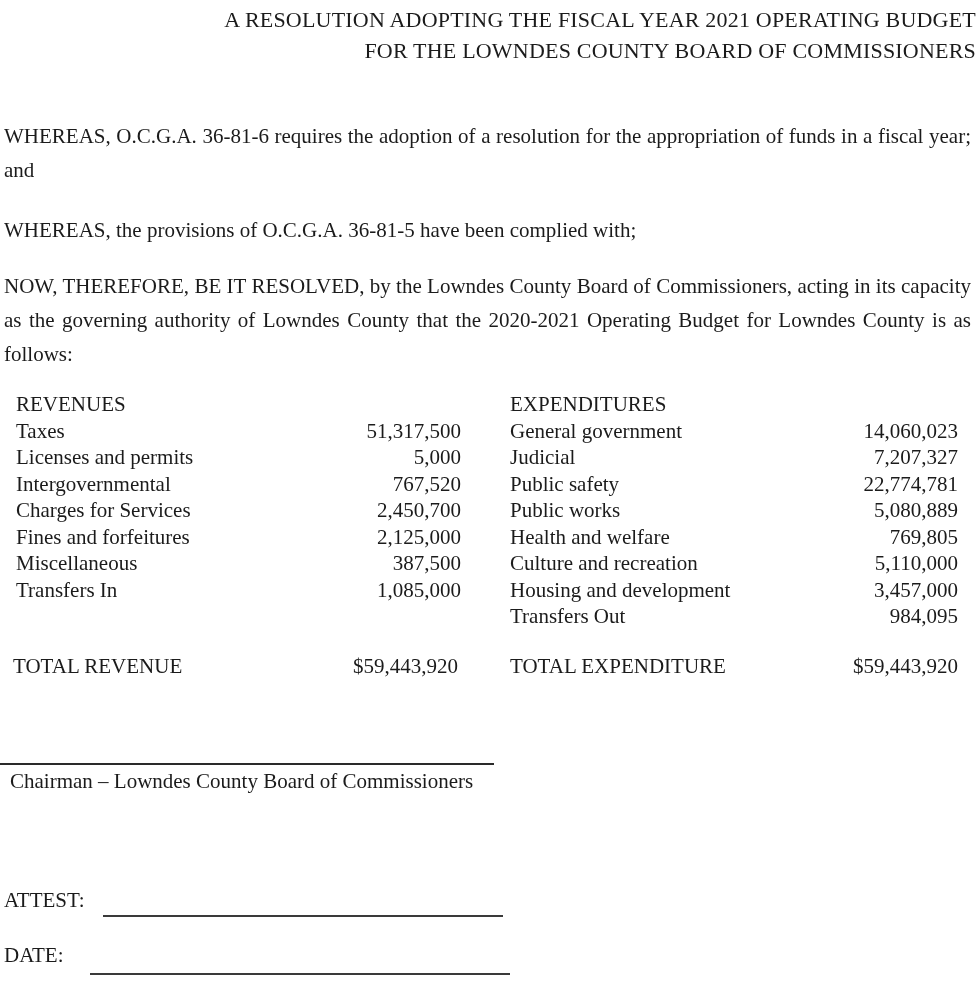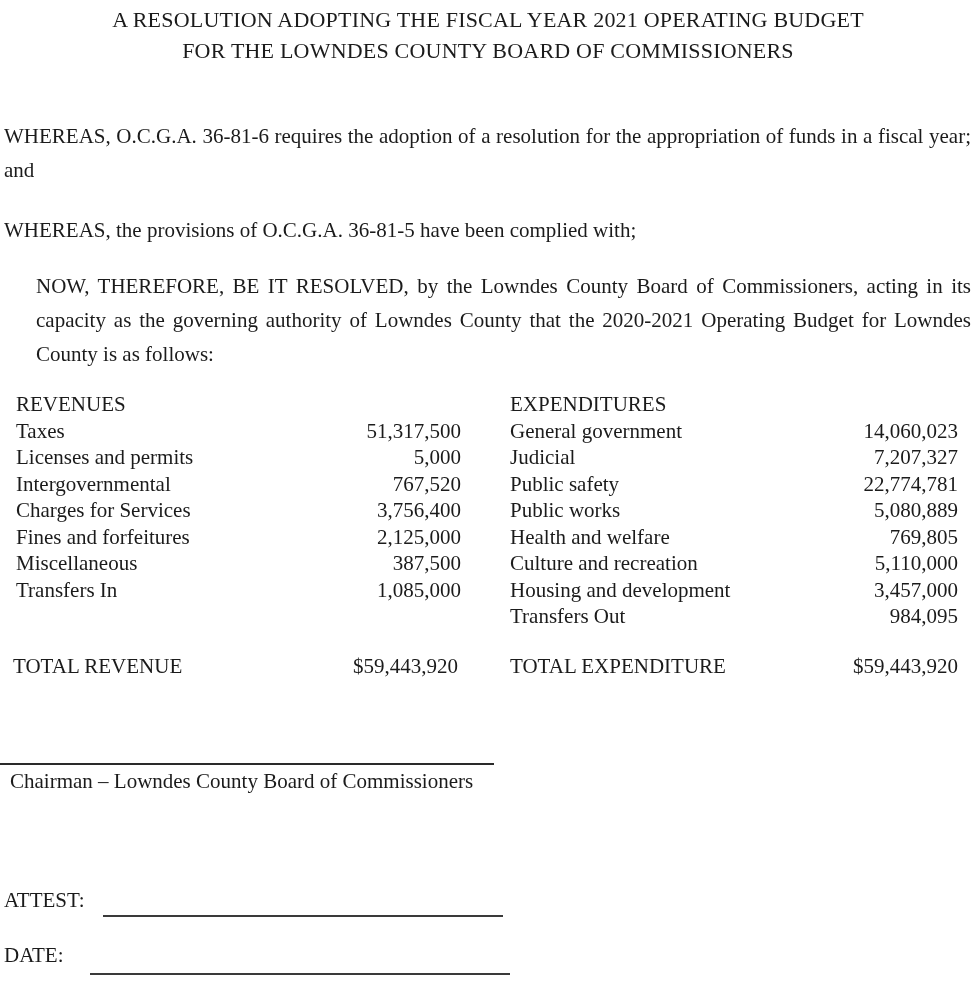--- a/index.html
+++ b/index.html
@@ -16,38 +16,38 @@
     font-family: "Liberation Serif", "DejaVu Serif", serif;
     overflow: hidden;
   }
 
   
   .doc-title {
     position: absolute;
     top: 4px;
     left: 0;
     right: 0;
-    text-align: center;
+    text-align: right;
     font-size: 22px;
     line-height: 31px;
     letter-spacing: 0.2px;
   }
 
   
   .para {
     position: absolute;
     left: 4px;
     right: 5px;
     font-size: 21px;
     line-height: 34px;
     text-align: justify;
   }
   .para-1 { top: 119px; }
   .para-2 { top: 213px; text-align: left; }
-  .para-3 { top: 269px; margin-left: 32px; }
+  .para-3 { top: 269px; }
 
   
   .budget-col {
     position: absolute;
     top: 391px;
     font-size: 21px;
     line-height: 26.5px;
   }
   .budget-col.left  { left: 16px;  width: 445px; }
   .budget-col.right { left: 510px; width: 448px; }
@@ -132,21 +132,21 @@
     <div class="budget-row">
       <span>Licenses and permits</span>
       <span class="val">5,000</span>
     </div>
     <div class="budget-row">
       <span>Intergovernmental</span>
       <span class="val">767,520</span>
     </div>
     <div class="budget-row">
       <span>Charges for Services</span>
-      <span class="val">3,756,400</span>
+      <span class="val">2,450,700</span>
     </div>
     <div class="budget-row">
       <span>Fines and forfeitures</span>
       <span class="val">2,125,000</span>
     </div>
     <div class="budget-row">
       <span>Miscellaneous</span>
       <span class="val">387,500</span>
     </div>
     <div class="budget-row">

